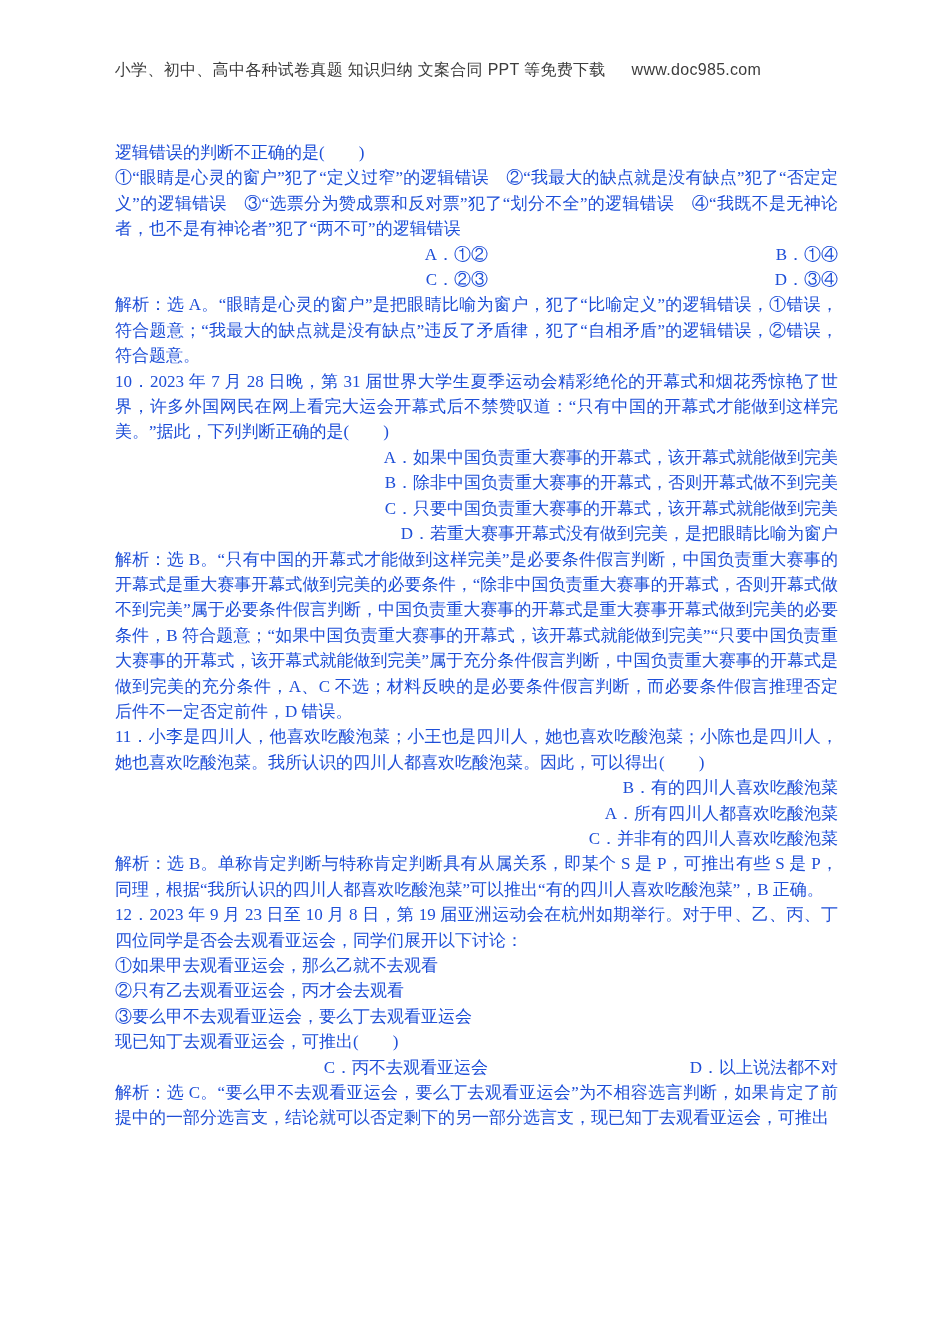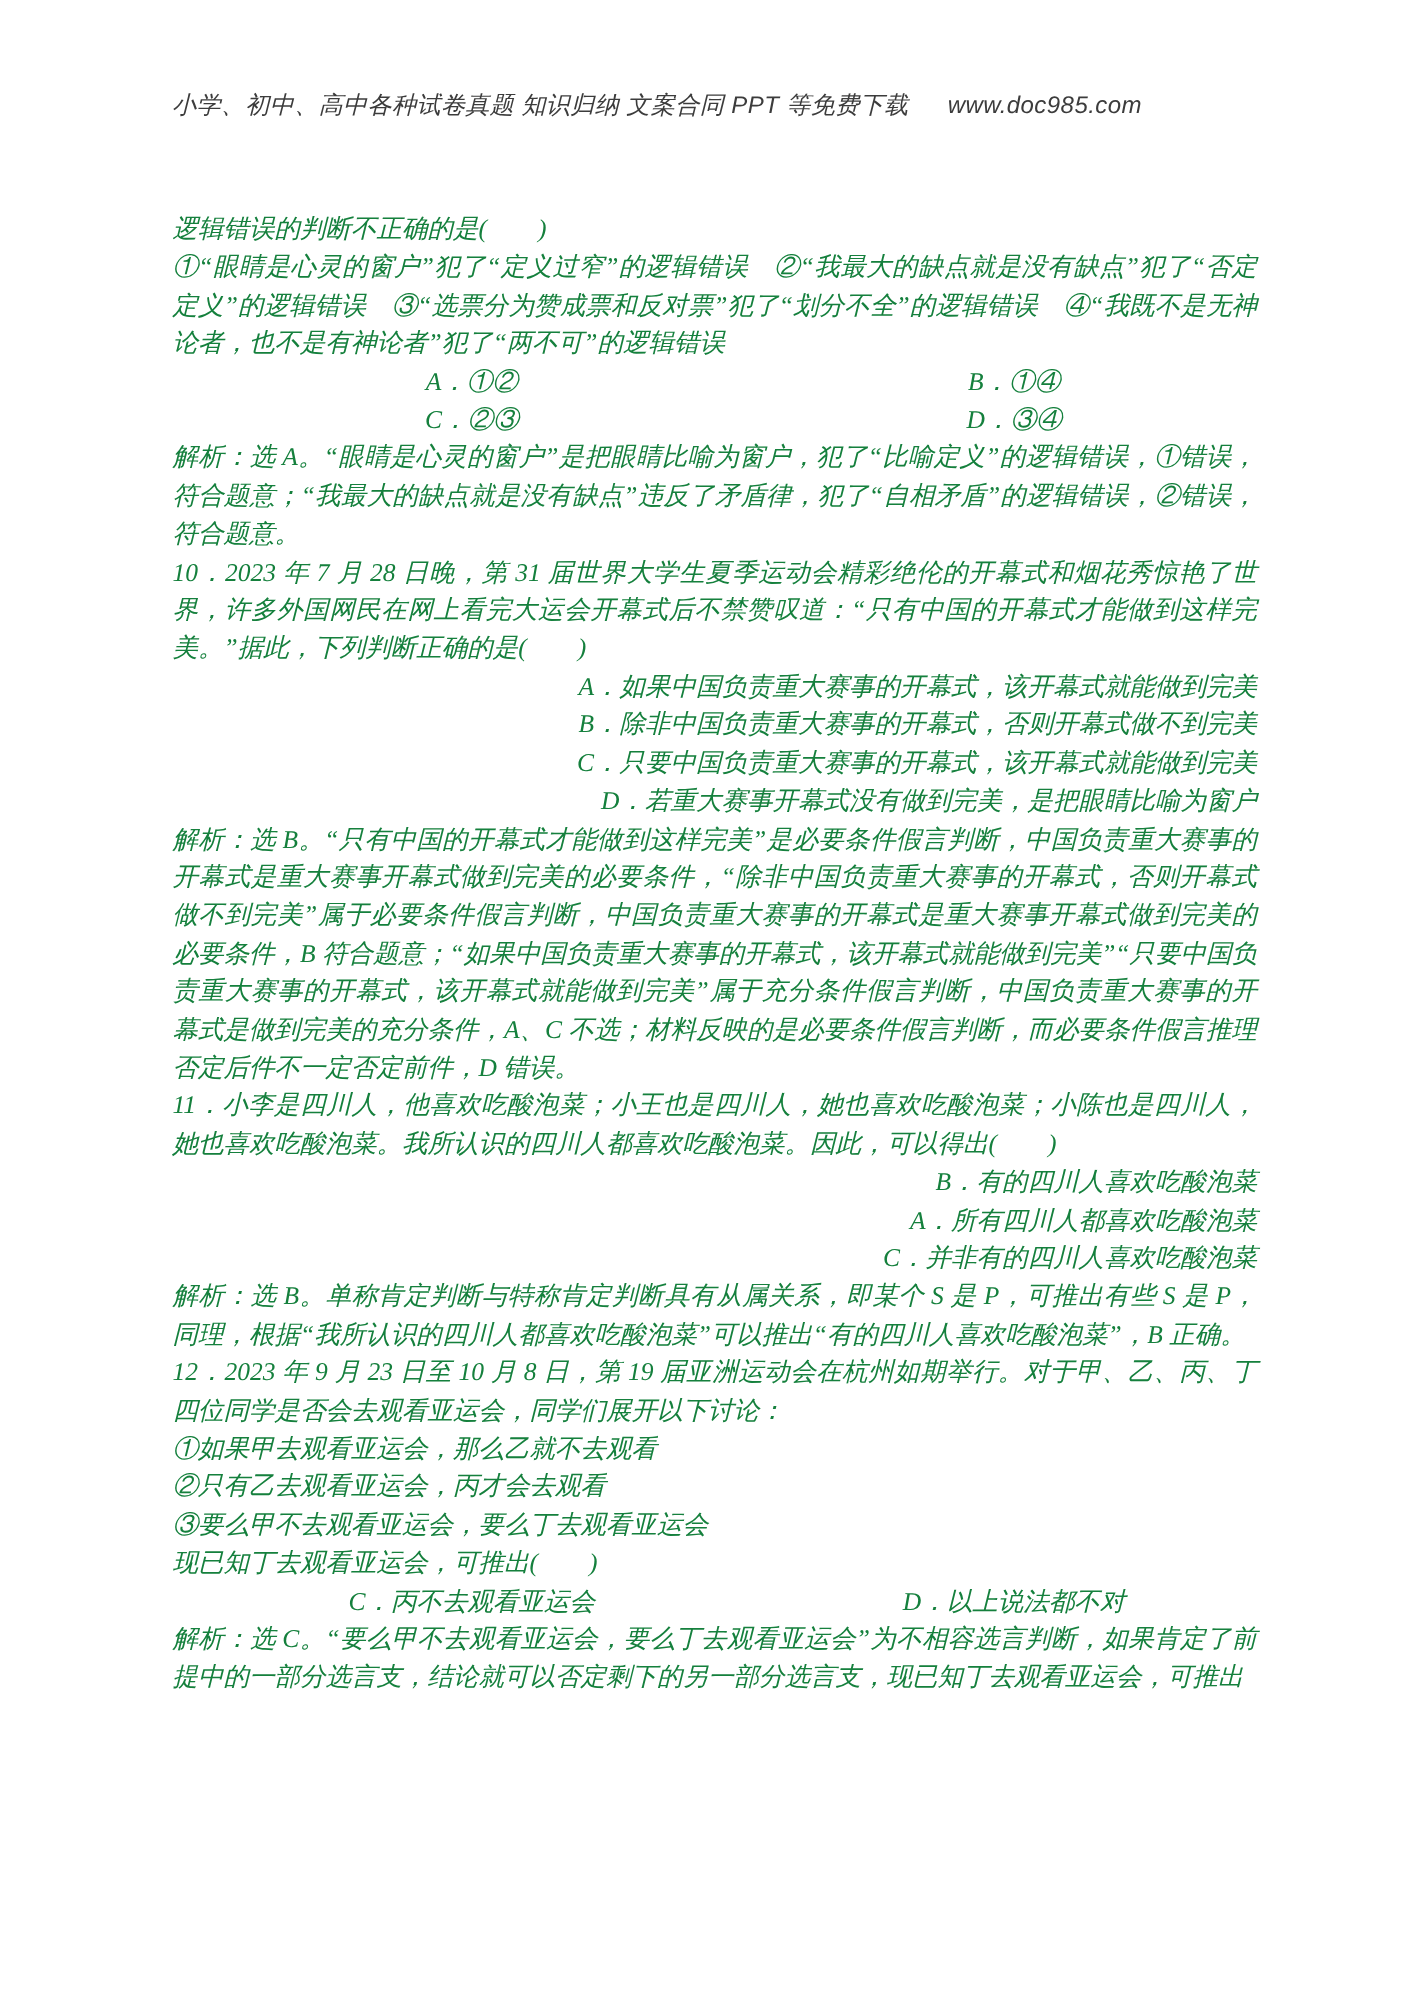--- a/index.html
+++ b/index.html
@@ -7,21 +7,20 @@
     padding: 0;
     background: #ffffff;
   }
   .page {
     position: relative;
     width: 876px;
     height: 1344px;
     background: #ffffff;
     overflow: hidden;
     color: #1b1b1b;
-    font-style: italic;
   }
   .header {
     position: absolute;
     top: 60px;
     left: 0;
     width: 100%;
     text-align: center;
     font-family: "Liberation Sans", "DejaVu Sans", sans-serif;
     font-size: 16px;
     letter-spacing: 0.3px;
@@ -32,36 +31,35 @@
     margin-left: 26px;
   }
   .doc {
     position: absolute;
     left: 115px;
     top: 140px;
     width: 723px;
     font-family: "Liberation Serif", "DejaVu Serif", serif;
     font-size: 17px;
     line-height: 25.4px;
-    color: #15803d;
+    color: #1d4ed8;
   }
   .para {
     margin: 0;
     text-align: justify;
   }
   .option-line {
     text-align: right;
   }
   .opt-row {
     display: flex;
   }
   .opt-cell {
     flex: 1 1 auto;
-    text-align: center;
-    margin-left: 13px;
+    text-align: right;
   }
   .opt-cell:first-child {
     flex: 0 0 373px;
     width: 373px;
   }
 </style>
 </head>
 <body>
 
 <div class="page">

